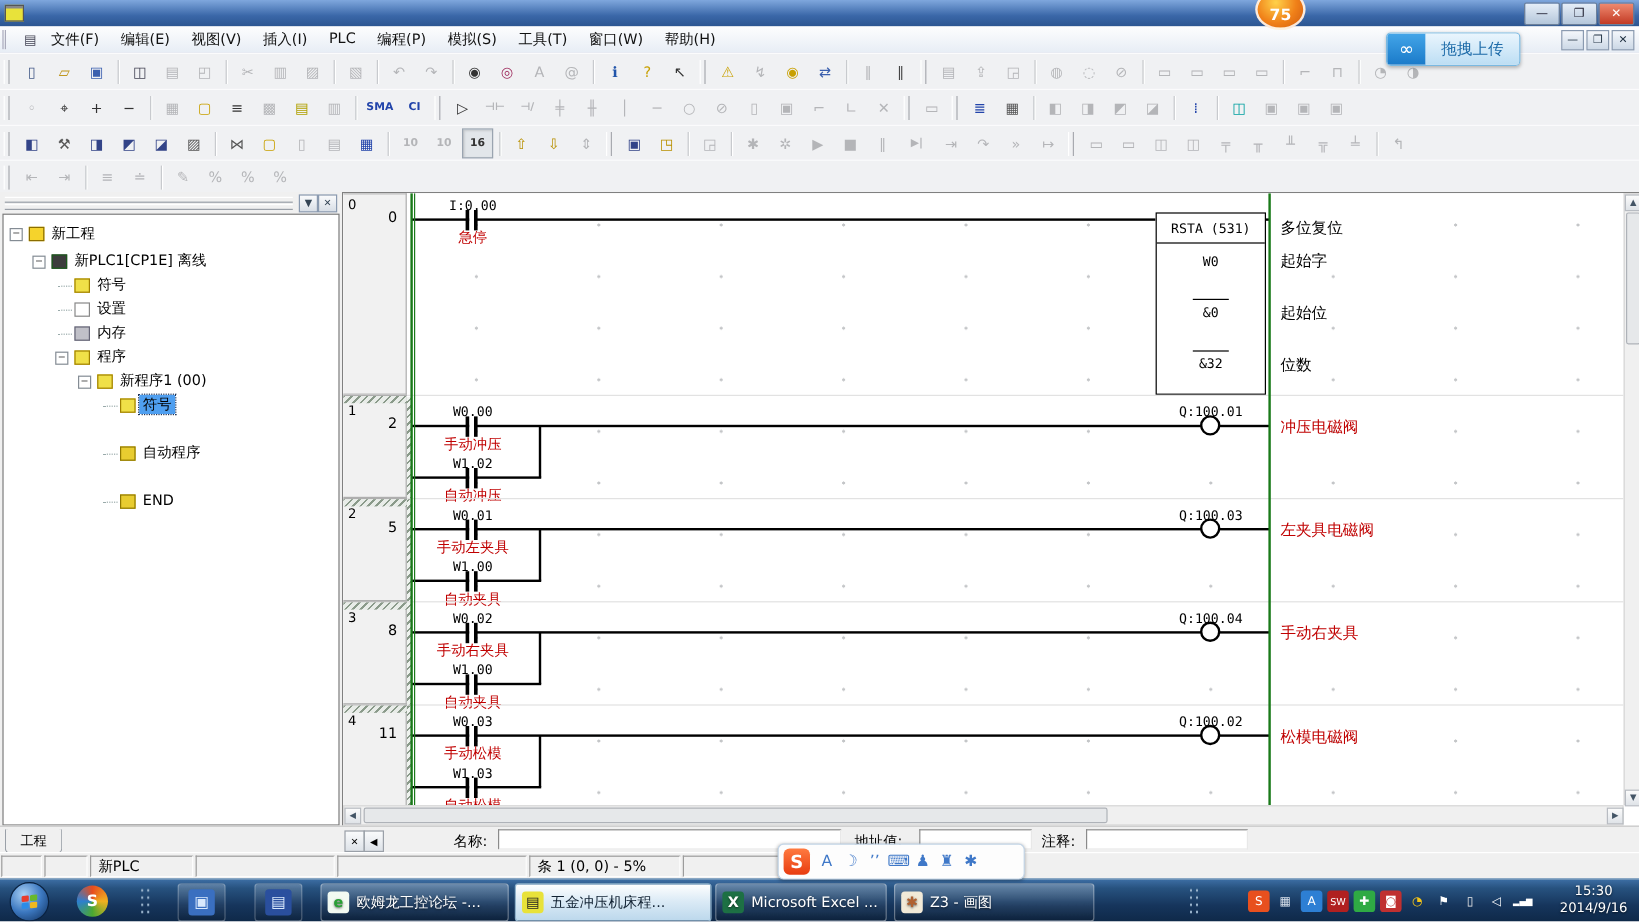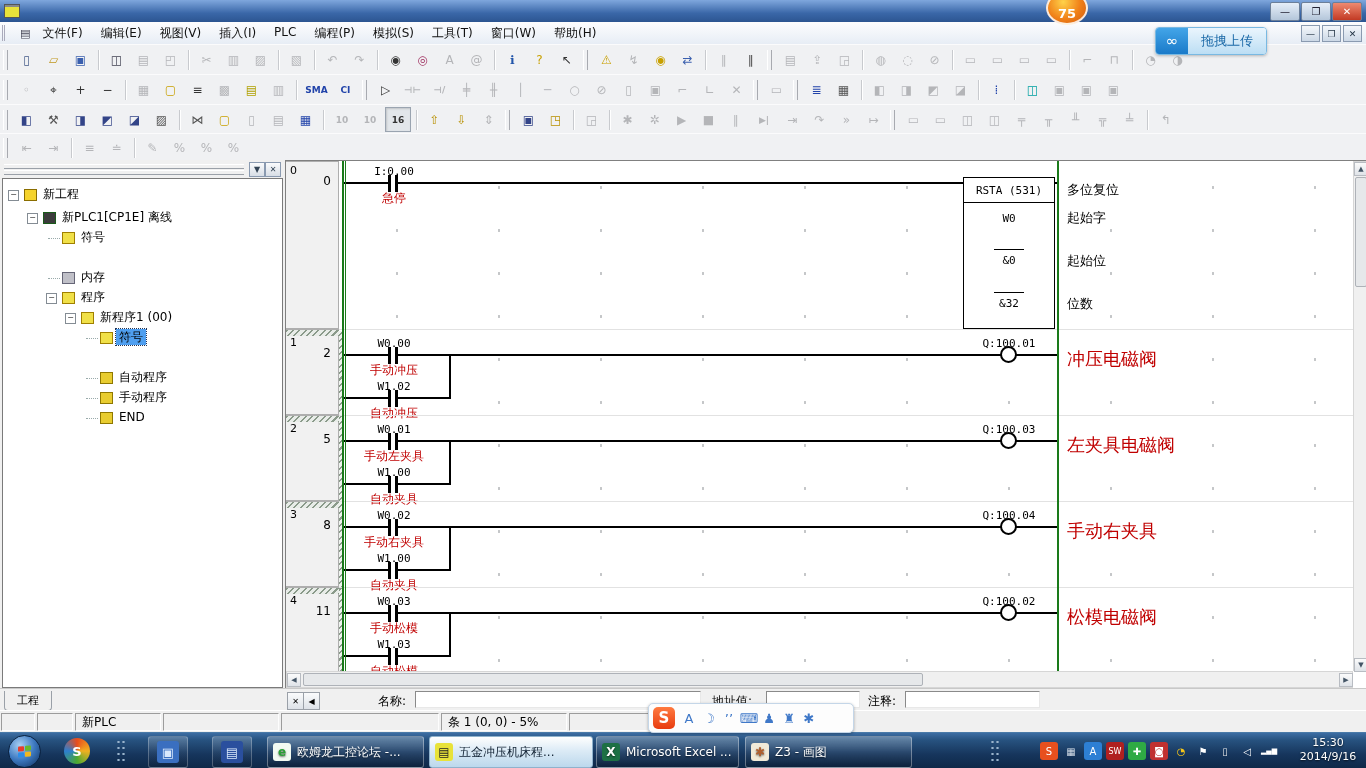--- a/index.html
+++ b/index.html
@@ -72,21 +72,21 @@
     background-image:radial-gradient(circle,#c4c6c8 1.1px,transparent 1.5px);
     background-size:102px 43px;background-position:4px 5px;}
   .lwire{position:absolute;height:2px;background:#000;}
   .lvwire{position:absolute;width:2px;background:#000;}
   .lbar{position:absolute;width:3px;height:17px;background:#000;}
   .lcover{position:absolute;width:5px;height:4px;background:#fff;}
   .laddr{position:absolute;width:100px;text-align:center;font-family:"DejaVu Sans Mono",monospace;
     font-size:11px;color:#000;}
   .llabel{position:absolute;color:#c00000;font-size:12px;}
   .lcoil{position:absolute;width:13px;height:13px;border:2px solid #000;border-radius:50%;background:#fff;}
-  .lcomment{position:absolute;color:#c00000;font-size:18px;}
+  .lcomment{position:absolute;color:#c00000;font-size:13px;}
   .bcomment{position:absolute;color:#000;font-size:13px;}
   .rmargin{position:absolute;left:0;width:53px;background:#f1f1f1;border:1px solid #aeaeae;
     border-left:none;box-sizing:border-box;}
   .rnum{position:absolute;left:4px;top:6px;font-size:11px;color:#000;}
   .rstep{position:absolute;right:7px;font-size:12px;color:#000;}
   .rhatch{position:absolute;left:0;top:0;width:53px;height:6px;
     background:repeating-linear-gradient(135deg,#8a9a8a 0 1.5px,#e8ece8 1.5px 4.5px);}
   .rsep{position:absolute;left:0;width:1067px;height:1px;background:#e2e2e2;}
   #hatch-strip{position:absolute;left:50px;top:170px;width:7px;height:340px;
     background:repeating-linear-gradient(135deg,#8a9a8a 0 1.5px,#eef2ee 1.5px 4.5px);}
@@ -387,20 +387,25 @@
         <div class="trow" style="left: 0px; top: 30px; width: 277px;">
           <div class="texp" style="left: 24px; top: 4px;">−</div>
           <div class="ticon" style="left: 40px; top: 3px; background: rgb(60, 60, 60); border-color: rgb(26, 90, 26);"></div>
           <div class="tlabel" style="left: 56px; top: 0px;">新PLC1[CP1E] 离线</div>
         </div>
         <div class="trow" style="left: 0px; top: 50px; width: 277px;">
           <div class="tstub" style="left: 45px; top: 9px; width: 12px;"></div>
           <div class="ticon" style="left: 59px; top: 3px; background: rgb(240, 224, 72); border-color: rgb(160, 128, 0);"></div>
           <div class="tlabel" style="left: 75px; top: 0px;">符号</div>
         </div>
+        <div class="trow" style="left: 0px; top: 70px; width: 277px;">
+          <div class="tstub" style="left: 45px; top: 9px; width: 12px;"></div>
+          <div class="ticon" style="left: 59px; top: 3px; background: rgb(255, 255, 255); border-color: rgb(136, 136, 136);"></div>
+          <div class="tlabel" style="left: 75px; top: 0px;">设置</div>
+        </div>
         <div class="trow" style="left: 0px; top: 90px; width: 277px;">
           <div class="tstub" style="left: 45px; top: 9px; width: 12px;"></div>
           <div class="ticon" style="left: 59px; top: 3px; background: rgb(192, 192, 200); border-color: rgb(102, 102, 119);"></div>
           <div class="tlabel" style="left: 75px; top: 0px;">内存</div>
         </div>
         <div class="trow" style="left: 0px; top: 110px; width: 277px;">
           <div class="texp" style="left: 43px; top: 4px;">−</div>
           <div class="ticon" style="left: 59px; top: 3px; background: rgb(240, 224, 72); border-color: rgb(160, 128, 0);"></div>
           <div class="tlabel" style="left: 75px; top: 0px;">程序</div>
         </div>
@@ -411,25 +416,20 @@
         </div>
         <div class="trow" style="left: 0px; top: 150px; width: 277px;">
           <div class="tstub" style="left: 83px; top: 9px; width: 12px;"></div>
           <div class="ticon" style="left: 97px; top: 3px; background: rgb(240, 224, 72); border-color: rgb(160, 128, 0);"></div>
           <div class="tlabel sel" style="left: 113px; top: 0px;">符号</div>
         </div>
         <div class="trow" style="left: 0px; top: 190px; width: 277px;">
           <div class="tstub" style="left: 83px; top: 9px; width: 12px;"></div>
           <div class="ticon" style="left: 97px; top: 3px; background: rgb(232, 204, 48); border-color: rgb(144, 120, 0);"></div>
           <div class="tlabel" style="left: 113px; top: 0px;">自动程序</div>
-        </div>
-        <div class="trow" style="left: 0px; top: 210px; width: 277px;">
-          <div class="tstub" style="left: 83px; top: 9px; width: 12px;"></div>
-          <div class="ticon" style="left: 97px; top: 3px; background: rgb(232, 204, 48); border-color: rgb(144, 120, 0);"></div>
-          <div class="tlabel" style="left: 113px; top: 0px;">手动程序</div>
         </div>
         <div class="trow" style="left: 0px; top: 230px; width: 277px;">
           <div class="tstub" style="left: 83px; top: 9px; width: 12px;"></div>
           <div class="ticon" style="left: 97px; top: 3px; background: rgb(232, 204, 48); border-color: rgb(144, 120, 0);"></div>
           <div class="tlabel" style="left: 113px; top: 0px;">END</div>
         </div>
       </div>
   </div>
 
   <div id="ladder">

